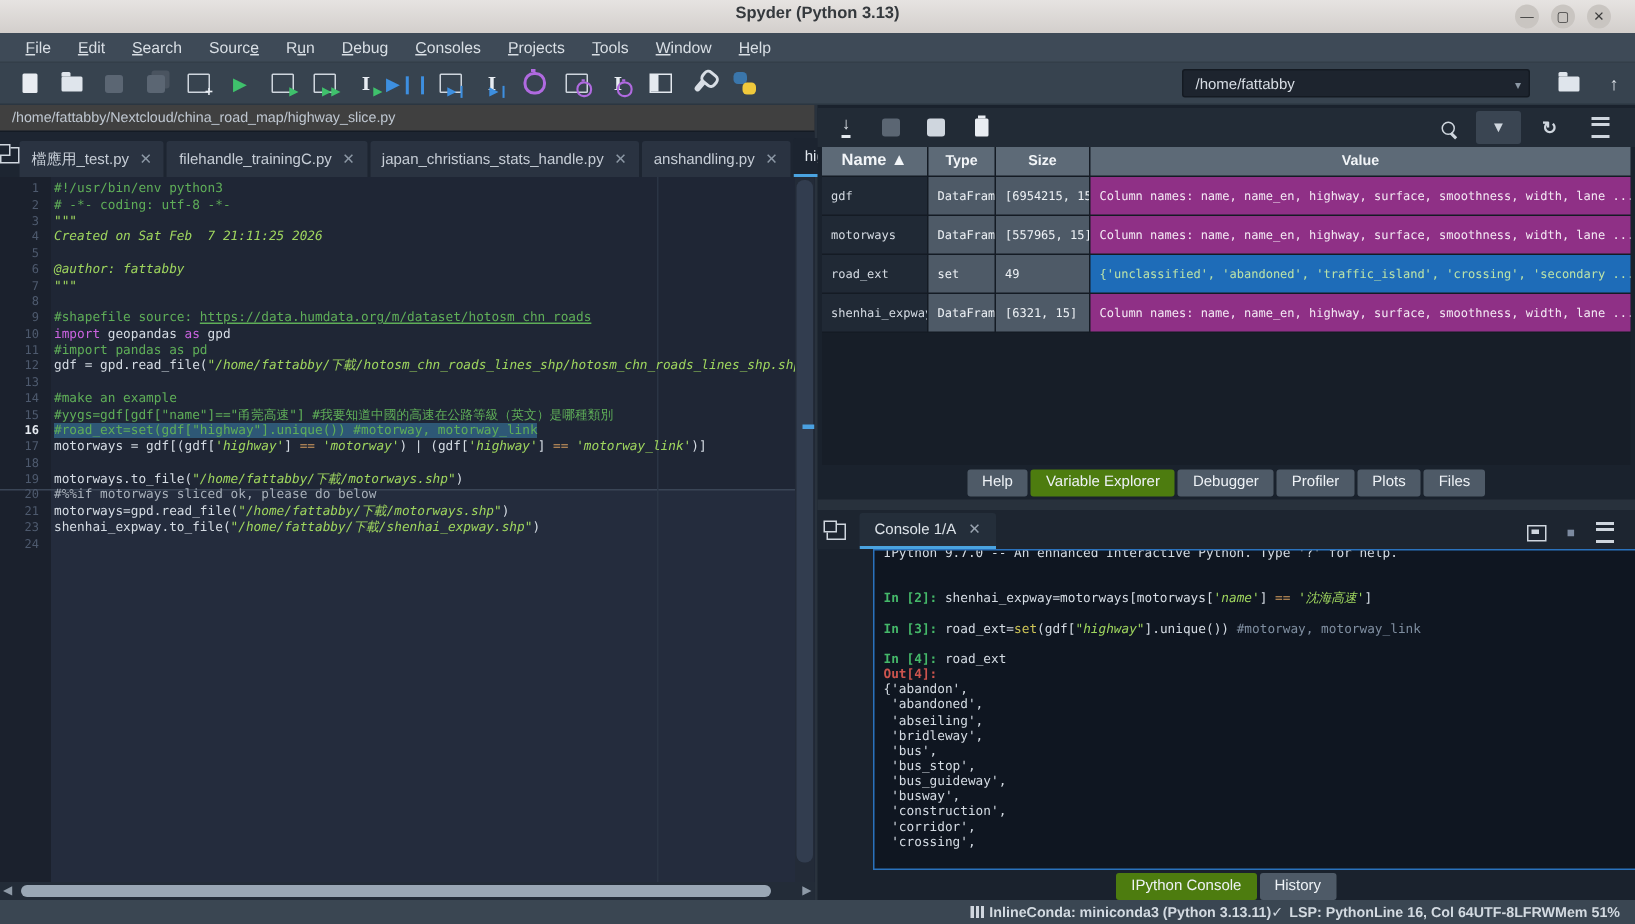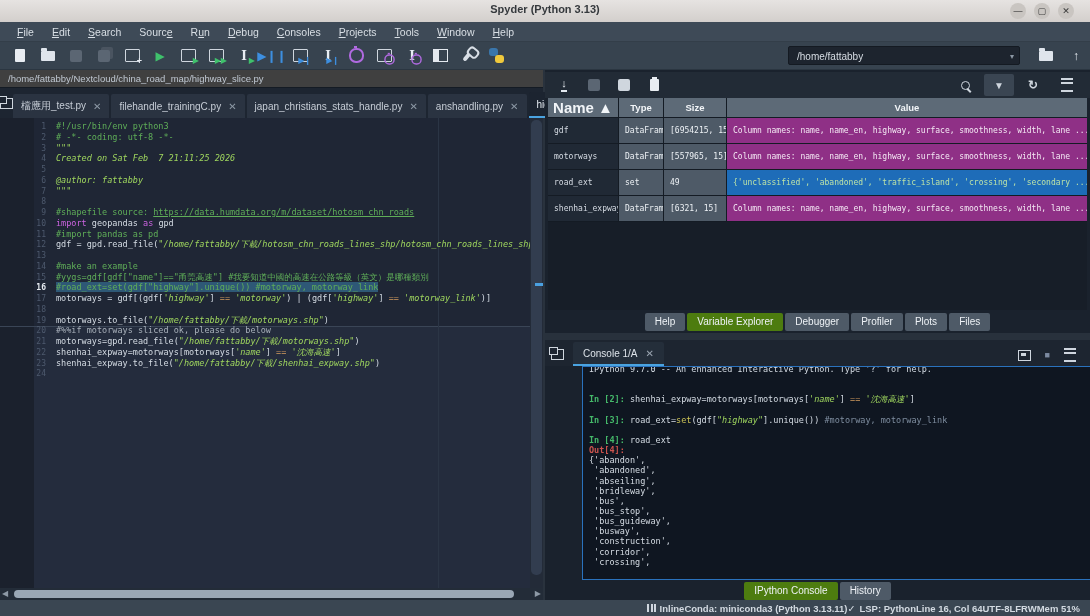--- a/index.html
+++ b/index.html
@@ -68,21 +68,21 @@
   i.menu3{width:12px;height:10px;display:block;border-top:2px solid #cfd6de;border-bottom:2px solid #cfd6de;position:relative;margin-bottom:8px;}
   i.menu3::before{content:"";position:absolute;left:0;top:2px;width:12px;height:2px;background:#cfd6de;}
   #tabbar .right{margin-left:auto;display:flex;align-items:flex-end;padding-right:6px;}
 
   
   #editor{position:absolute;left:0;top:48px;width:543px;height:470px;overflow:hidden;background:#1f2635;}
   #cell2bg{position:absolute;left:0;top:208px;width:543px;height:262px;background:#242c3d;}
   #celldiv{position:absolute;left:0;top:208px;width:530px;height:1px;background:#3a4556;}
   #gutterbg{position:absolute;left:0;top:0;width:34px;height:470px;background:#1b212d;}
   #ruler{position:absolute;left:438px;top:0;width:1px;height:470px;background:#2b3545;}
-  #lines{position:absolute;left:0;top:3px;width:530px;padding-left:20px;}
+  #lines{position:absolute;left:0;top:3px;width:530px;}
   .cl{height:10.75px;line-height:10.75px;font-size:8.5px;white-space:pre;font-family:"DejaVu Sans Mono",monospace;}
   .ln{display:inline-block;width:26px;text-align:right;padding-right:10px;color:#4e5a6e;font-size:8px;}
   .cl.sel .ln{color:#e6ebf1;font-weight:bold;}
   .cl.sel .cd{background:#2e5876;}
   .sg.t{color:#d5dce4;} .sg.c{color:#5fae58;} .sg.s{color:#9fd65e;font-style:italic;}
   .sg.k{color:#cb63e0;} .sg.o{color:#d19a5e;} .sg.x{color:#a8b0ba;}
   .sg.u{color:#5fae58;text-decoration:underline;}
   #vscroll{position:absolute;right:0;top:0;width:13px;height:470px;background:#232b38;}
   #vthumb{position:absolute;left:1px;top:2px;width:11px;height:455px;background:#323d4f;border-radius:5px;}
   #selmarker{position:absolute;left:5px;top:165px;width:8px;height:3px;background:#4aa0e0;}
@@ -311,21 +311,20 @@
           <div class="cl"><span class="ln">12</span><span class="cd"><span class="sg t">gdf = gpd.read_file(</span><span class="sg s">"/home/fattabby/下載/hotosm_chn_roads_lines_shp/hotosm_chn_roads_lines_shp.shp"</span><span class="sg t">)</span></span></div>
           <div class="cl"><span class="ln">13</span><span class="cd"></span></div>
           <div class="cl"><span class="ln">14</span><span class="cd"><span class="sg c">#make an example</span></span></div>
           <div class="cl"><span class="ln">15</span><span class="cd"><span class="sg c">#yygs=gdf[gdf["name"]=="甬莞高速"] #我要知道中國的高速在公路等級（英文）是哪種類別</span></span></div>
           <div class="cl sel"><span class="ln">16</span><span class="cd"><span class="sg c">#road_ext=set(gdf["highway"].unique()) #motorway, motorway_link</span></span></div>
           <div class="cl"><span class="ln">17</span><span class="cd"><span class="sg t">motorways = gdf[(gdf[</span><span class="sg s">'highway'</span><span class="sg t">] </span><span class="sg o">==</span><span class="sg t"> </span><span class="sg s">'motorway'</span><span class="sg t">) | (gdf[</span><span class="sg s">'highway'</span><span class="sg t">] </span><span class="sg o">==</span><span class="sg t"> </span><span class="sg s">'motorway_link'</span><span class="sg t">)]</span></span></div>
           <div class="cl"><span class="ln">18</span><span class="cd"></span></div>
           <div class="cl"><span class="ln">19</span><span class="cd"><span class="sg t">motorways.to_file(</span><span class="sg s">"/home/fattabby/下載/motorways.shp"</span><span class="sg t">)</span></span></div>
           <div class="cl"><span class="ln">20</span><span class="cd"><span class="sg x">#%%if motorways sliced ok, please do below</span></span></div>
           <div class="cl"><span class="ln">21</span><span class="cd"><span class="sg t">motorways=gpd.read_file(</span><span class="sg s">"/home/fattabby/下載/motorways.shp"</span><span class="sg t">)</span></span></div>
-          <div class="cl"><span class="ln">22</span><span class="cd"><span class="sg t">shenhai_expway=motorways[motorways[</span><span class="sg s">'name'</span><span class="sg t">] </span><span class="sg o">==</span><span class="sg t"> </span><span class="sg s">'沈海高速'</span><span class="sg t">]</span></span></div>
           <div class="cl"><span class="ln">23</span><span class="cd"><span class="sg t">shenhai_expway.to_file(</span><span class="sg s">"/home/fattabby/下載/shenhai_expway.shp"</span><span class="sg t">)</span></span></div>
           <div class="cl"><span class="ln">24</span><span class="cd"></span></div>
         </div>
       <div id="vscroll">
         <div id="vthumb"></div>
         <div id="selmarker"></div>
       </div>
     </div>
     <div id="hscroll">
       <span class="harr" id="harr-l">◀</span>
@@ -358,21 +357,21 @@
         <span class="vei">
             <b class="refresh">↻</b>
           </span>
         <span class="vei">
             <i class="menu3" style="margin:0;"></i>
           </span>
       </span>
     </div>
     <div id="ve-table">
         <div class="vrow">
-          <div class="vh" style="font-size: 15px;">Name ▲</div>
+          <div class="vh" style="font-size: 11px;">Name ▲</div>
           <div class="vh">Type</div>
           <div class="vh">Size</div>
           <div class="vh">Value</div>
         </div>
         <div class="vrow">
           <div class="vcell vname">gdf</div>
           <div class="vcell vtype">DataFrame</div>
           <div class="vcell vsize">[6954215, 15]</div>
           <div class="vcell vval df">Column names: name, name_en, highway, surface, smoothness, width, lane ...</div>
         </div>

